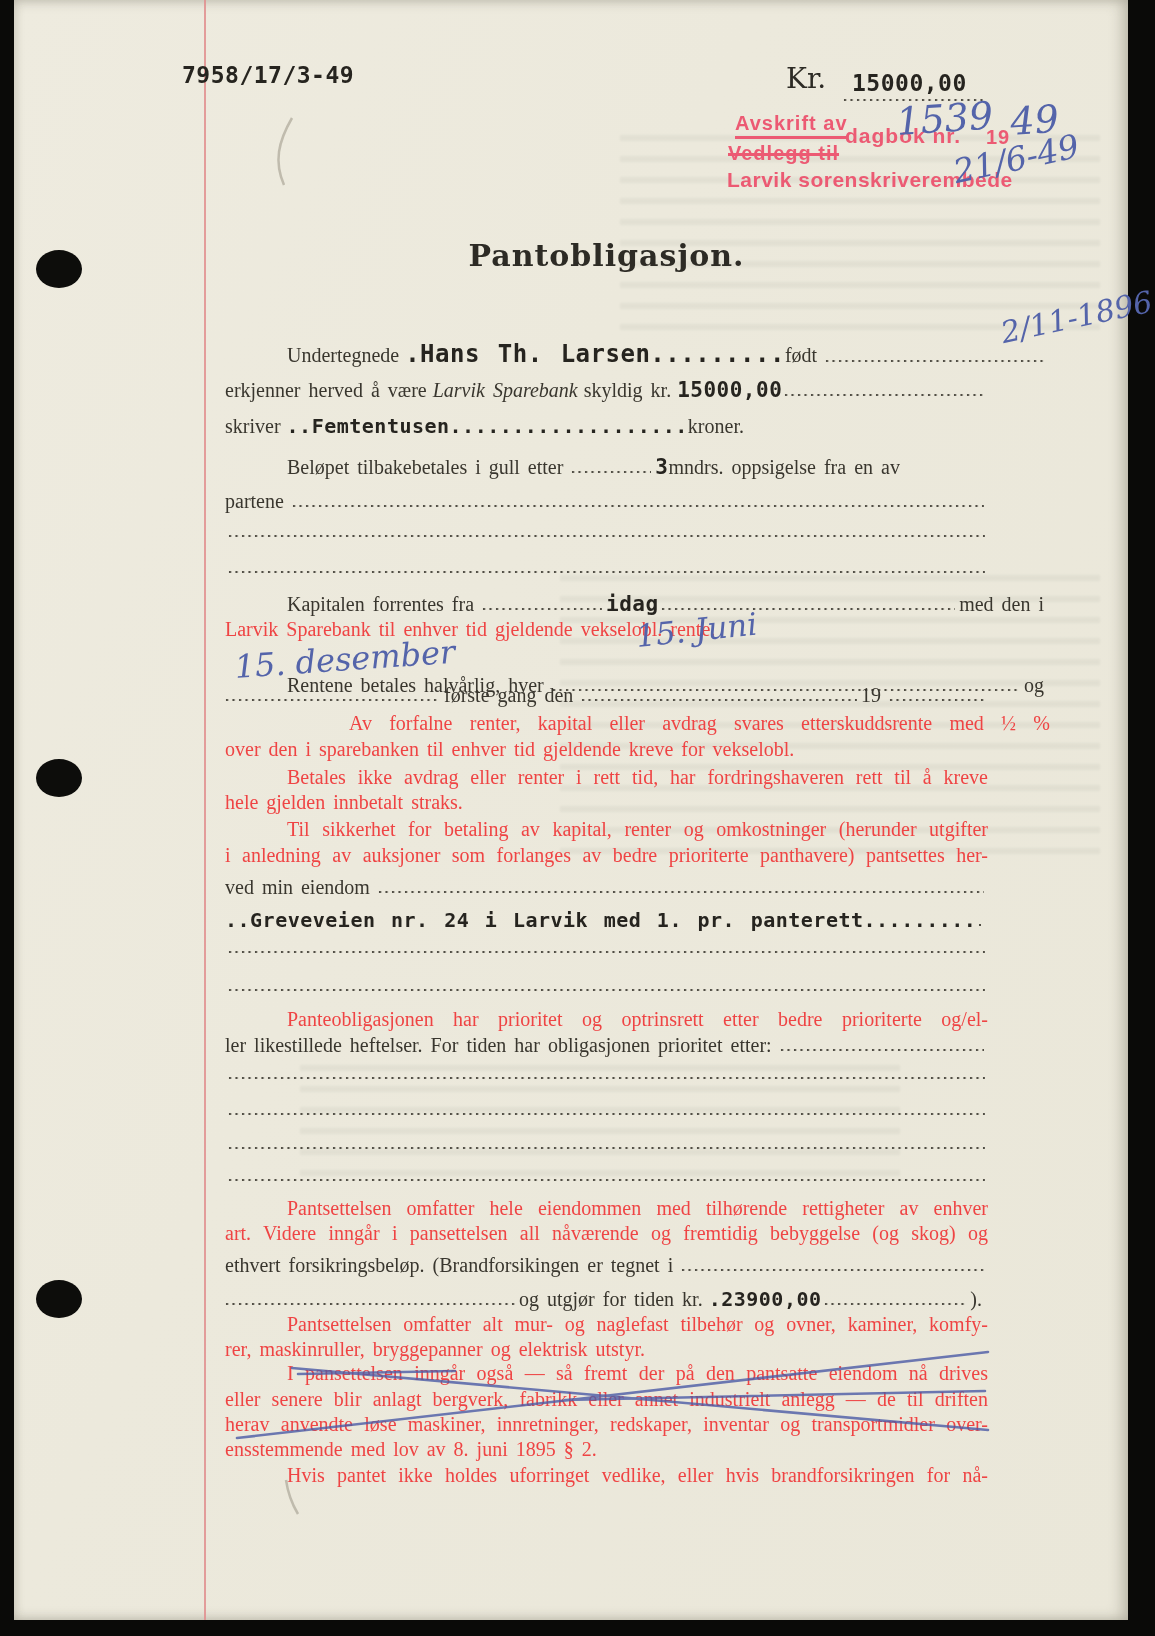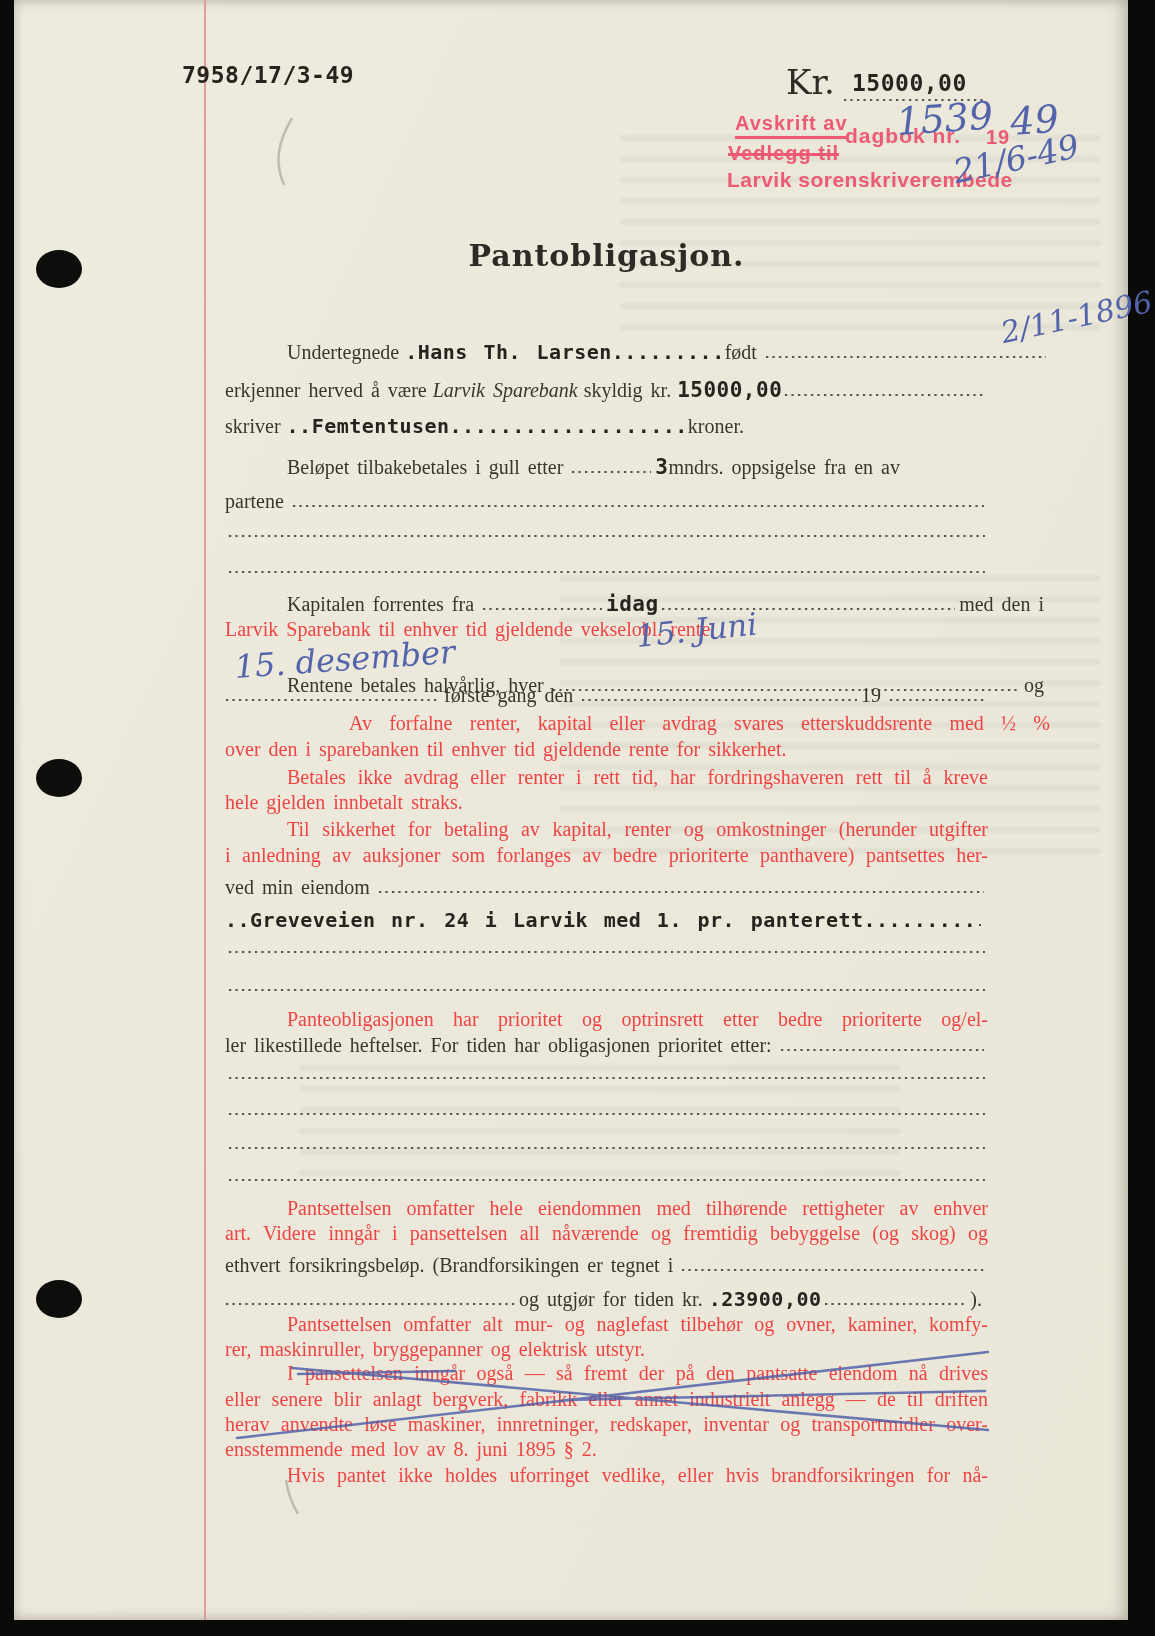--- a/index.html
+++ b/index.html
@@ -43,21 +43,21 @@
       white-space:pre;transform-origin:left bottom;}
   
   .stamp{position:absolute;font-family:"Liberation Sans", sans-serif;font-weight:700;color:#ec5a73;
          letter-spacing:1px;white-space:pre;}
   .stamp-underline{border-bottom:3px solid #ec5a73;padding-bottom:1px;}
   .stamp-strike{text-decoration:line-through;text-decoration-thickness:3px;}
   #title{position:absolute;left:225px;top:238px;width:763px;text-align:center;
          font-family:"DejaVu Serif", serif;font-weight:700;font-size:30px;color:#2d2b25;
          letter-spacing:1px;}
   #ref-number{position:absolute;left:182px;top:62px;font-size:23px;}
-  #kr-label{position:absolute;left:786px;top:62px;font-size:34px;color:#2d2b25;font-family:"DejaVu Serif", serif;}
+  #kr-label{position:absolute;left:786px;top:62px;font-size:28px;color:#2d2b25;font-family:"DejaVu Serif", serif;}
   #kr-value{position:absolute;left:852px;top:70px;font-size:23px;}
   #kr-dots{position:absolute;left:843px;top:98px;width:140px;height:4px;
      background-image:radial-gradient(circle at 2px 2px,#504d44 1.1px,transparent 1.5px);
      background-size:6.5px 4px;background-repeat:repeat-x;}
   svg.overlay{position:absolute;left:0;top:0;pointer-events:none;}
 </style>
 </head>
 <body>
 
 <div id="canvas">
@@ -86,21 +86,21 @@
   <div class="hw" style="left:898px;top:100px;font-size:38px;transform:rotate(-4deg);">1539</div>
   <div class="stamp" style="left:986px;top:126px;font-size:20px;">19</div>
   <div class="hw" style="left:1012px;top:100px;font-size:38px;transform:rotate(-4deg);">49</div>
   <div class="stamp" style="left:727px;top:168px;font-size:21px;letter-spacing:.5px;">Larvik sorenskriverembede</div>
   <div class="hw" style="left:958px;top:152px;font-size:33px;transform:rotate(-12deg);">21/6-49</div>
 
   <div id="title">Pantobligasjon.</div>
 
   <div class="row ind" style="top:340px;">
     <span class="p">Undertegnede</span>
-    <span class="t" style="font-size:20px;">.Hans Th. Larsen.........</span>
+    <span class="t" style="font-size:24px;">.Hans Th. Larsen.........</span>
     <span class="p">født</span>
     <span class="d"></span>
   </div>
   <div class="hw" style="left:1005px;top:315px;font-size:30px;transform:rotate(-12deg);">2/11-1896</div>
 
   <div class="row" style="top:378px;">
     <span class="p">erkjenner herved å være</span>
     <span class="p ital">Larvik Sparebank</span>
     <span class="p">skyldig kr.</span>
     <span class="t" style="font-size:21px;">15000,00</span>
@@ -148,21 +148,21 @@
   <div class="row" style="top:684px;">
     <span class="d dfix w215" style="margin-left:0;"></span>
     <span class="p">første gang den</span>
     <span class="d"></span>
     <span class="p">19</span>
     <span class="d dfix w95"></span>
   </div>
   <div class="hw" style="left:236px;top:648px;font-size:32px;transform:rotate(-4deg);">15. desember</div>
 
   <div class="line just ind" style="top:712px;"><span class="ind" style="padding-left:62px;">Av forfalne renter, kapital eller avdrag svares etterskuddsrente med ½ %</span></div>
-  <div class="line" style="top:738px;">over den i sparebanken til enhver tid gjeldende rente for sikkerhet.</div>
+  <div class="line" style="top:738px;">over den i sparebanken til enhver tid gjeldende kreve for vekselobl.</div>
   <div class="line just" style="top:766px;"><span class="ind" style="padding-left:62px;">Betales ikke avdrag eller renter i rett tid, har fordringshaveren rett til å kreve</span></div>
   <div class="line" style="top:791px;">hele gjelden innbetalt straks.</div>
   <div class="line just" style="top:818px;"><span class="ind" style="padding-left:62px;">Til sikkerhet for betaling av kapital, renter og omkostninger (herunder utgifter</span></div>
   <div class="line just" style="top:844px;"><span>i anledning av auksjoner som forlanges av bedre prioriterte panthavere) pantsettes her-</span></div>
 
   <div class="row" style="top:876px;">
     <span class="p">ved min eiendom</span>
     <span class="d"></span>
   </div>
 

